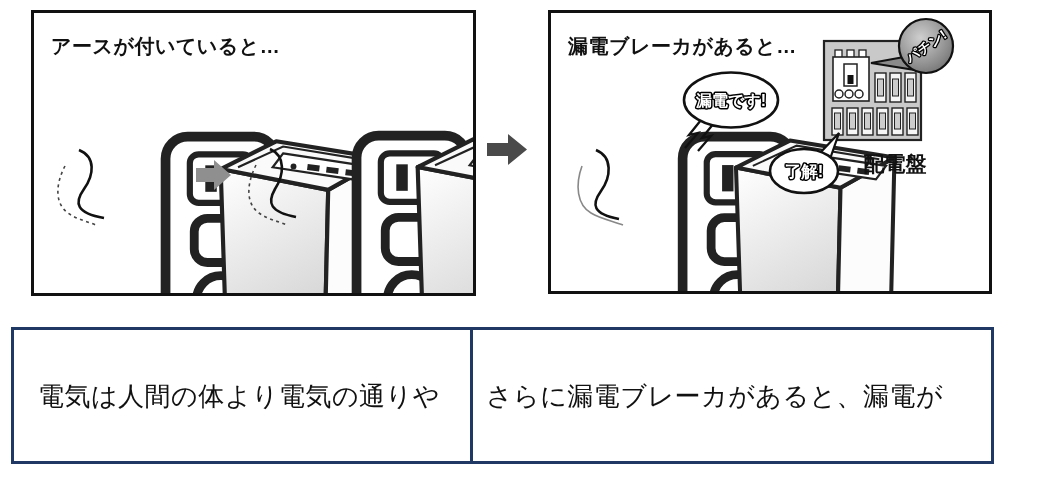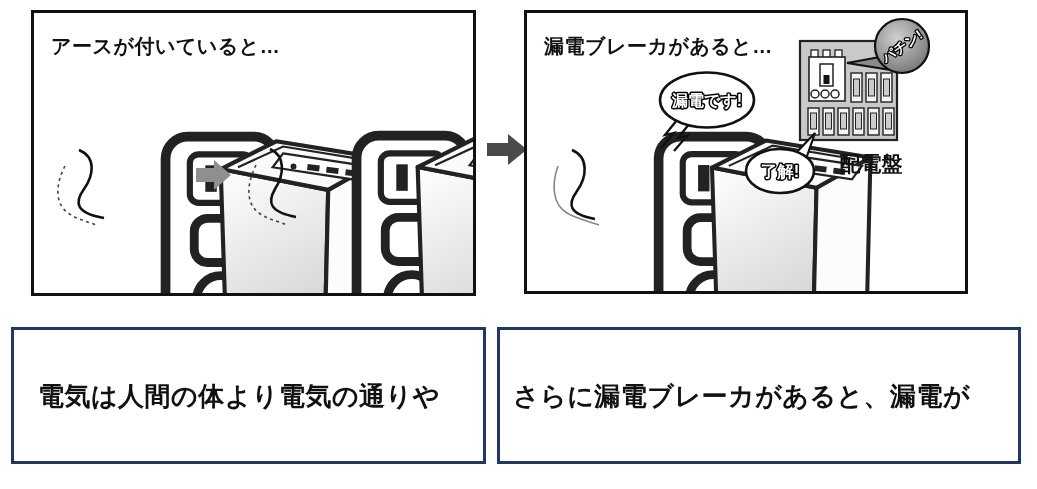--- a/index.html
+++ b/index.html
@@ -2,33 +2,33 @@
 <html><head>
 <meta charset="utf-8">
 <style>
   html,body{margin:0;padding:0;background:#fff;}
   .stage{
     position:relative;width:1037px;height:489px;background:#fff;overflow:hidden;
     font-family:"Liberation Sans","DejaVu Sans",sans-serif;color:#111;
   }
   .panel{position:absolute;top:10px;border:3px solid #111;background:#fff;box-sizing:border-box;}
   .panel-left{left:31px;width:445px;height:286px;}
-  .panel-right{left:524px;width:444px;height:284px;}
+  .panel-right{left:548px;width:444px;height:284px;}
   .panel-title{
     position:absolute;left:17px;top:20px;font-size:20px;font-weight:600;
     letter-spacing:0.5px;color:#111;white-space:nowrap;z-index:2;
   }
   .scene{position:absolute;left:0;top:0;width:100%;height:100%;}
   .between-arrow{position:absolute;left:486px;top:131px;width:42px;height:37px;}
   .caption{
     position:absolute;top:327px;height:137px;border:3px solid #1f3864;background:#fff;
-    box-sizing:border-box;display:flex;flex-direction:column;justify-content:center;font-weight:bold;
+    box-sizing:border-box;display:flex;flex-direction:column;justify-content:center;
   }
   .caption-left{left:11px;width:475px;padding-left:24px;}
-  .caption-right{left:497px;width:524px;padding-left:13px;}
+  .caption-right{left:470px;width:524px;padding-left:13px;}
   .cap-line{font-size:26px;line-height:34px;letter-spacing:0.5px;color:#111;white-space:nowrap;}
   .bubble-text{font-weight:bold;paint-order:stroke;stroke:#000;fill:#fff;stroke-linejoin:round;}
   .board-label{font-weight:bold;fill:#111;}
   svg text{font-family:"Liberation Sans","DejaVu Sans",sans-serif;}
 </style>
 </head>
 <body>
 
 <div class="stage">
 

